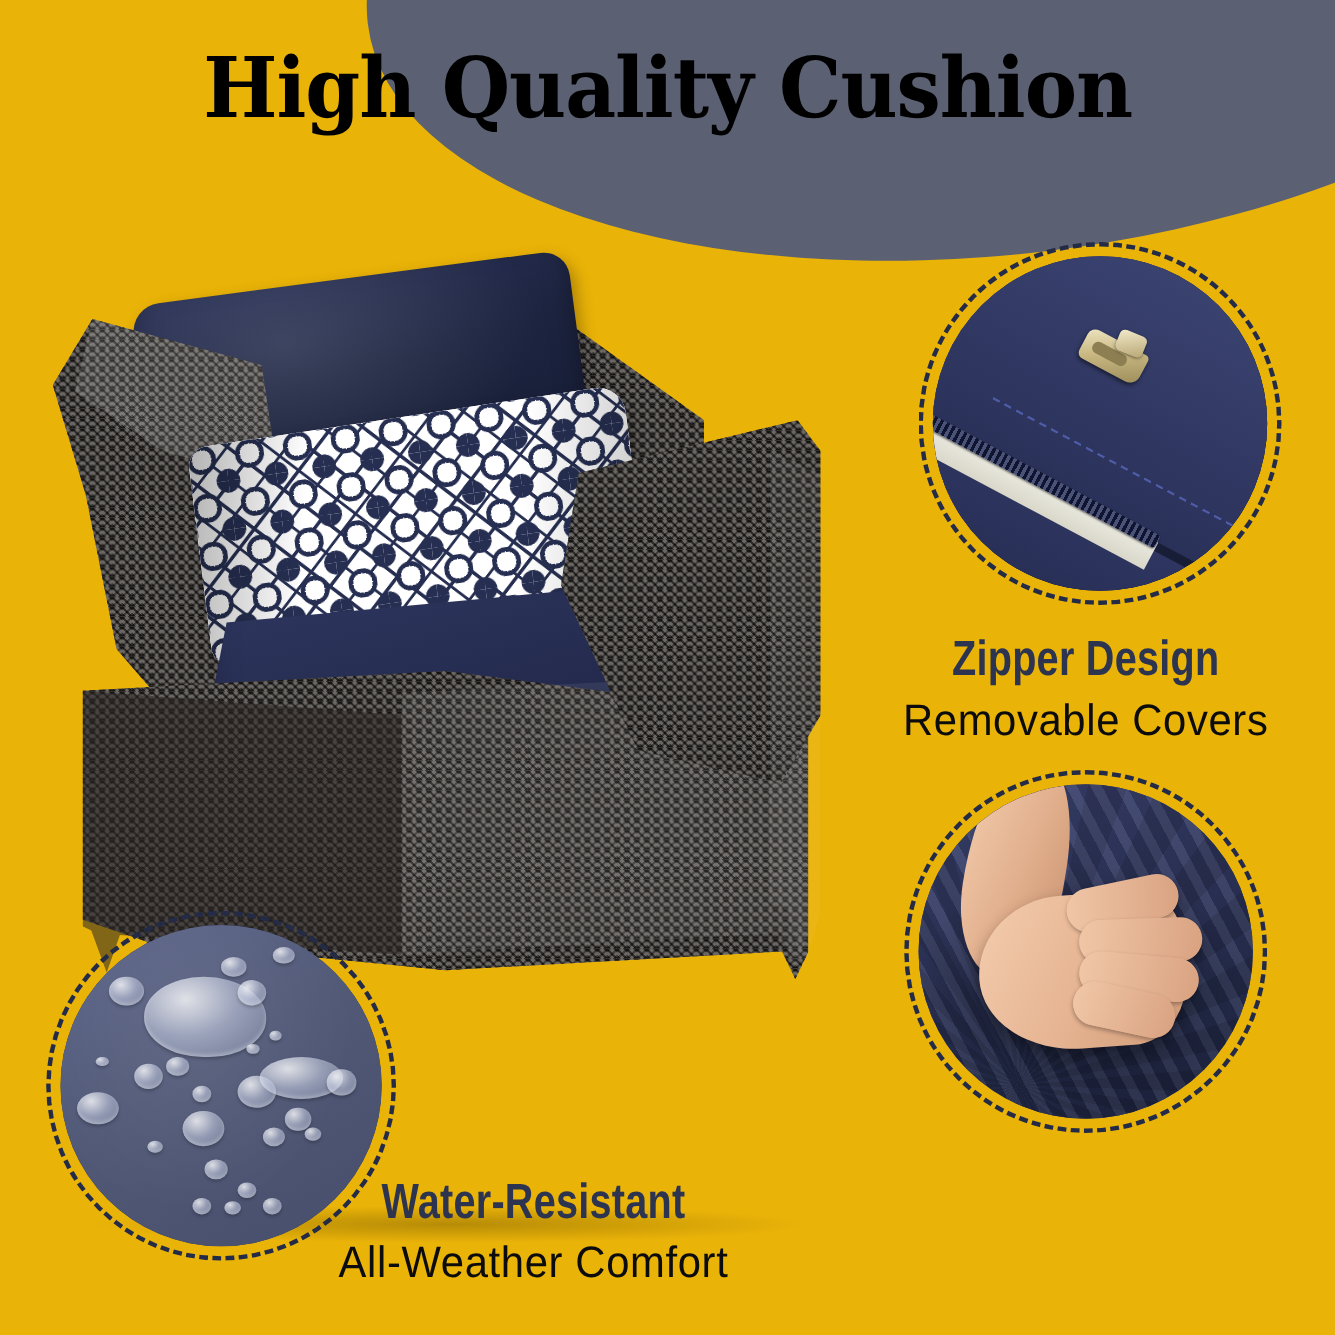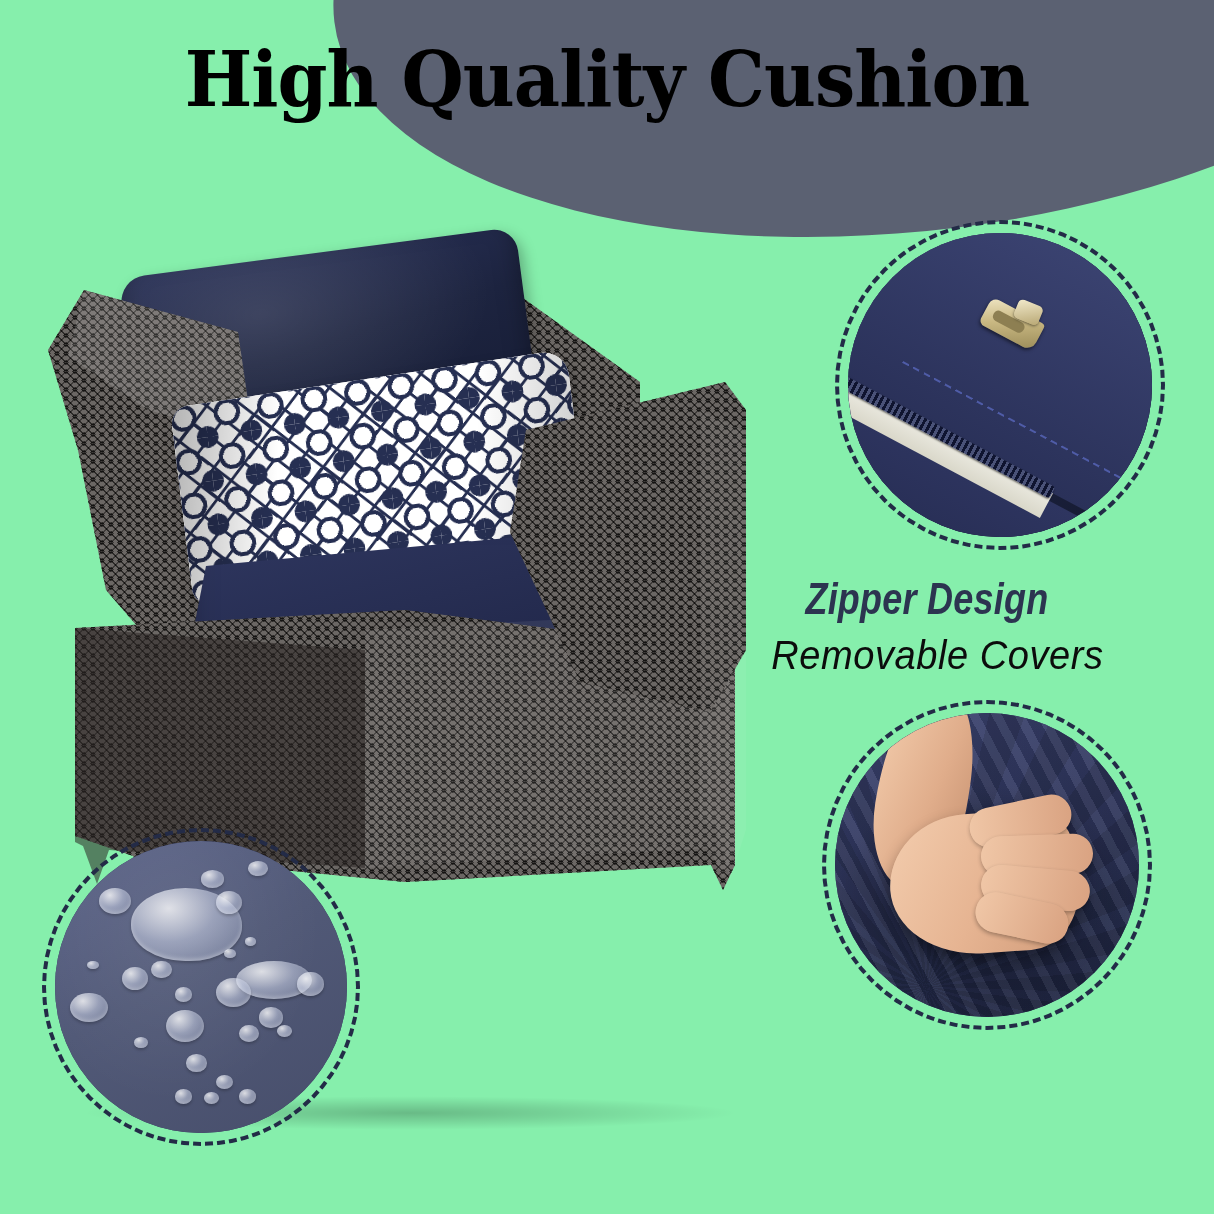--- a/index.html
+++ b/index.html
@@ -1,17 +1,17 @@
 <!DOCTYPE html>
 <html><head>
 <meta charset="utf-8">
 <style>
   html,body{margin:0;padding:0;background:#fff;}
   body{width:1214px;height:1214px;overflow:hidden;font-family:"Liberation Sans",sans-serif;}
-  #poster{position:relative;width:1214px;height:1214px;background:#86efac;overflow:hidden;}
+  #poster{position:relative;width:1214px;height:1214px;background:#eab308;overflow:hidden;}
 
   
   .header-blob{position:absolute;left:330px;top:-330px;width:1180px;height:560px;
     background:#5b6172;border-radius:50%;transform:rotate(-7deg);}
   .title{position:absolute;left:0;top:42px;width:1214px;text-align:center;
     font-family:"DejaVu Serif",serif;font-weight:bold;font-size:76px;letter-spacing:-1px;
     color:#000;line-height:1;white-space:nowrap;
     transform:scaleX(0.94);}
 
   
@@ -168,21 +168,21 @@
     background:radial-gradient(ellipse at 34% 28%, rgba(255,255,255,.80), rgba(205,212,232,.55) 45%, rgba(140,150,180,.38) 100%);
     box-shadow:0 2px 3px rgba(0,0,0,.22), inset 0 -2px 4px rgba(255,255,255,.35);}
 
   
   .cap-title{font-family:"Liberation Sans",sans-serif;font-weight:bold;
     color:#2c3450;letter-spacing:.3px;white-space:nowrap;
     transform:scaleX(0.80);transform-origin:center;}
   .cap-sub{font-family:"Liberation Sans",sans-serif;font-weight:300;
     color:#0c0c0c;letter-spacing:.6px;white-space:nowrap;
     transform:scaleX(0.95);transform-origin:center;}
-  .cap-block{position:absolute;font-style:italic;}
+  .cap-block{position:absolute;text-align:center;}
 </style>
 </head>
 <body>
 
 <div id="poster">
 
   <div class="header-blob"></div>
   <div class="title">High Quality Cushion</div>
 
   <div class="chair-stage">
@@ -275,14 +275,18 @@
         <div class="drop" style="left:55%;top:80%;width:6%;height:5%;"></div>
         <div class="drop" style="left:41%;top:85%;width:6%;height:5%;"></div>
         <div class="drop" style="left:51%;top:86%;width:5%;height:4%;"></div>
         <div class="drop" style="left:63%;top:85%;width:6%;height:5%;"></div>
         <div class="drop" style="left:11%;top:41%;width:4%;height:3%;"></div>
         <div class="drop" style="left:65%;top:33%;width:4%;height:3%;"></div>
         <div class="drop" style="left:58%;top:37%;width:4%;height:3%;"></div>
       </div>
     </div>
   </div>
+  <div class="cap-block" style="left:240px;top:1068px;width:490px;">
+    <div class="cap-title" style="font-size:45px;line-height:1.05;">Water-Resistant</div>
+    <div class="cap-sub" style="font-size:40px;line-height:1.25;margin-top:8px;">All-Weather Comfort</div>
+  </div>
 
 </div>
 
 </body></html>

